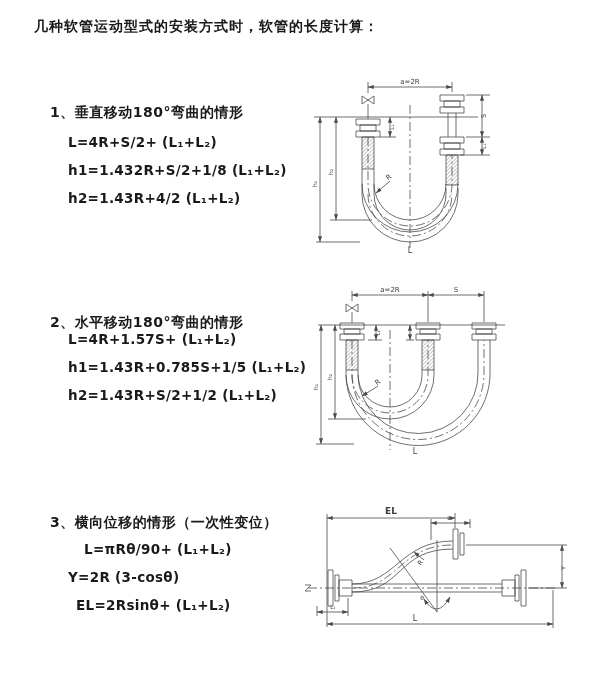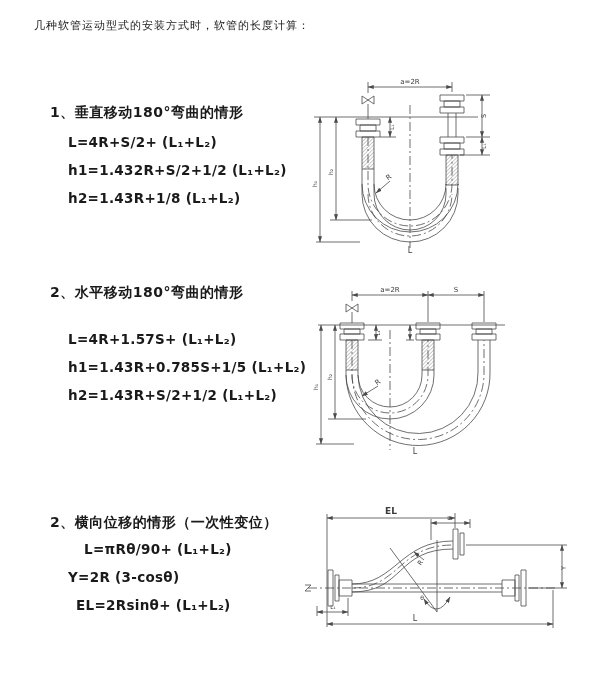--- a/index.html
+++ b/index.html
@@ -7,21 +7,21 @@
     width:600px;height:675px;
     background:#ffffff;
     font-family:"DejaVu Sans","Liberation Sans",sans-serif;
     color:#1a1a1a;
     position:relative;
     overflow:hidden;
   }
   .abs{position:absolute;}
   .page-title{
     left:34px;top:18px;
-    font-size:11px;font-weight:400;letter-spacing:1px;
+    font-size:14px;font-weight:700;letter-spacing:1px;
   }
   .sec-heading{
     font-size:14px;font-weight:700;letter-spacing:0.5px;
   }
   .formula{
     font-size:13.5px;font-weight:700;letter-spacing:0.3px;
     white-space:pre;
   }
   svg{position:absolute;overflow:visible;}
   svg text{
@@ -30,29 +30,29 @@
   }
   .dwg line,.dwg path,.dwg rect{vector-effect:non-scaling-stroke;}
 </style>
 </head>
 <body>
 
 <div class="abs page-title">几种软管运动型式的安装方式时，软管的长度计算：</div>
 
 <div class="abs sec-heading" style="left:50px;top:104px">1、垂直移动180°弯曲的情形</div>
 <div class="abs formula" style="left:68px;top:134px">L=4R+S/2+ (L₁+L₂)</div>
-<div class="abs formula" style="left:68px;top:162px">h1=1.432R+S/2+1/2 (L₁+L₂)</div>
-<div class="abs formula" style="left:68px;top:190px">h2=1.43R+1/8 (L₁+L₂)</div>
-
-<div class="abs sec-heading" style="left:50px;top:284px">2、水平移动180°弯曲的情形</div>
+<div class="abs formula" style="left:68px;top:162px">h1=1.432R+S/2+1/8 (L₁+L₂)</div>
+<div class="abs formula" style="left:68px;top:190px">h2=1.43R+4/2 (L₁+L₂)</div>
+
+<div class="abs sec-heading" style="left:50px;top:314px">2、水平移动180°弯曲的情形</div>
 <div class="abs formula" style="left:68px;top:331px">L=4R+1.57S+ (L₁+L₂)</div>
 <div class="abs formula" style="left:68px;top:359px">h1=1.43R+0.785S+1/5 (L₁+L₂)</div>
 <div class="abs formula" style="left:68px;top:387px">h2=1.43R+S/2+1/2 (L₁+L₂)</div>
 
-<div class="abs sec-heading" style="left:50px;top:514px">2、横向位移的情形（一次性变位）</div>
+<div class="abs sec-heading" style="left:50px;top:514px">3、横向位移的情形（一次性变位）</div>
 <div class="abs formula" style="left:84px;top:541px">L=πRθ/90+ (L₁+L₂)</div>
 <div class="abs formula" style="left:68px;top:569px">Y=2R (3-cosθ)</div>
 <div class="abs formula" style="left:76px;top:597px">EL=2Rsinθ+ (L₁+L₂)</div>
 
 <svg class="dwg" style="left:310px;top:72px" width="290" height="185" viewBox="0 0 290 185">
   <defs>
     <marker id="ar1" viewBox="0 0 10 10" refX="9" refY="5" markerWidth="8" markerHeight="8" orient="auto-start-reverse">
       <path d="M0,1.8 L9.5,5 L0,8.2 z" fill="#4a4a4a"></path>
     </marker>
     <pattern id="hatch1" width="2.6" height="2.6" patternUnits="userSpaceOnUse" patternTransform="rotate(45)">

